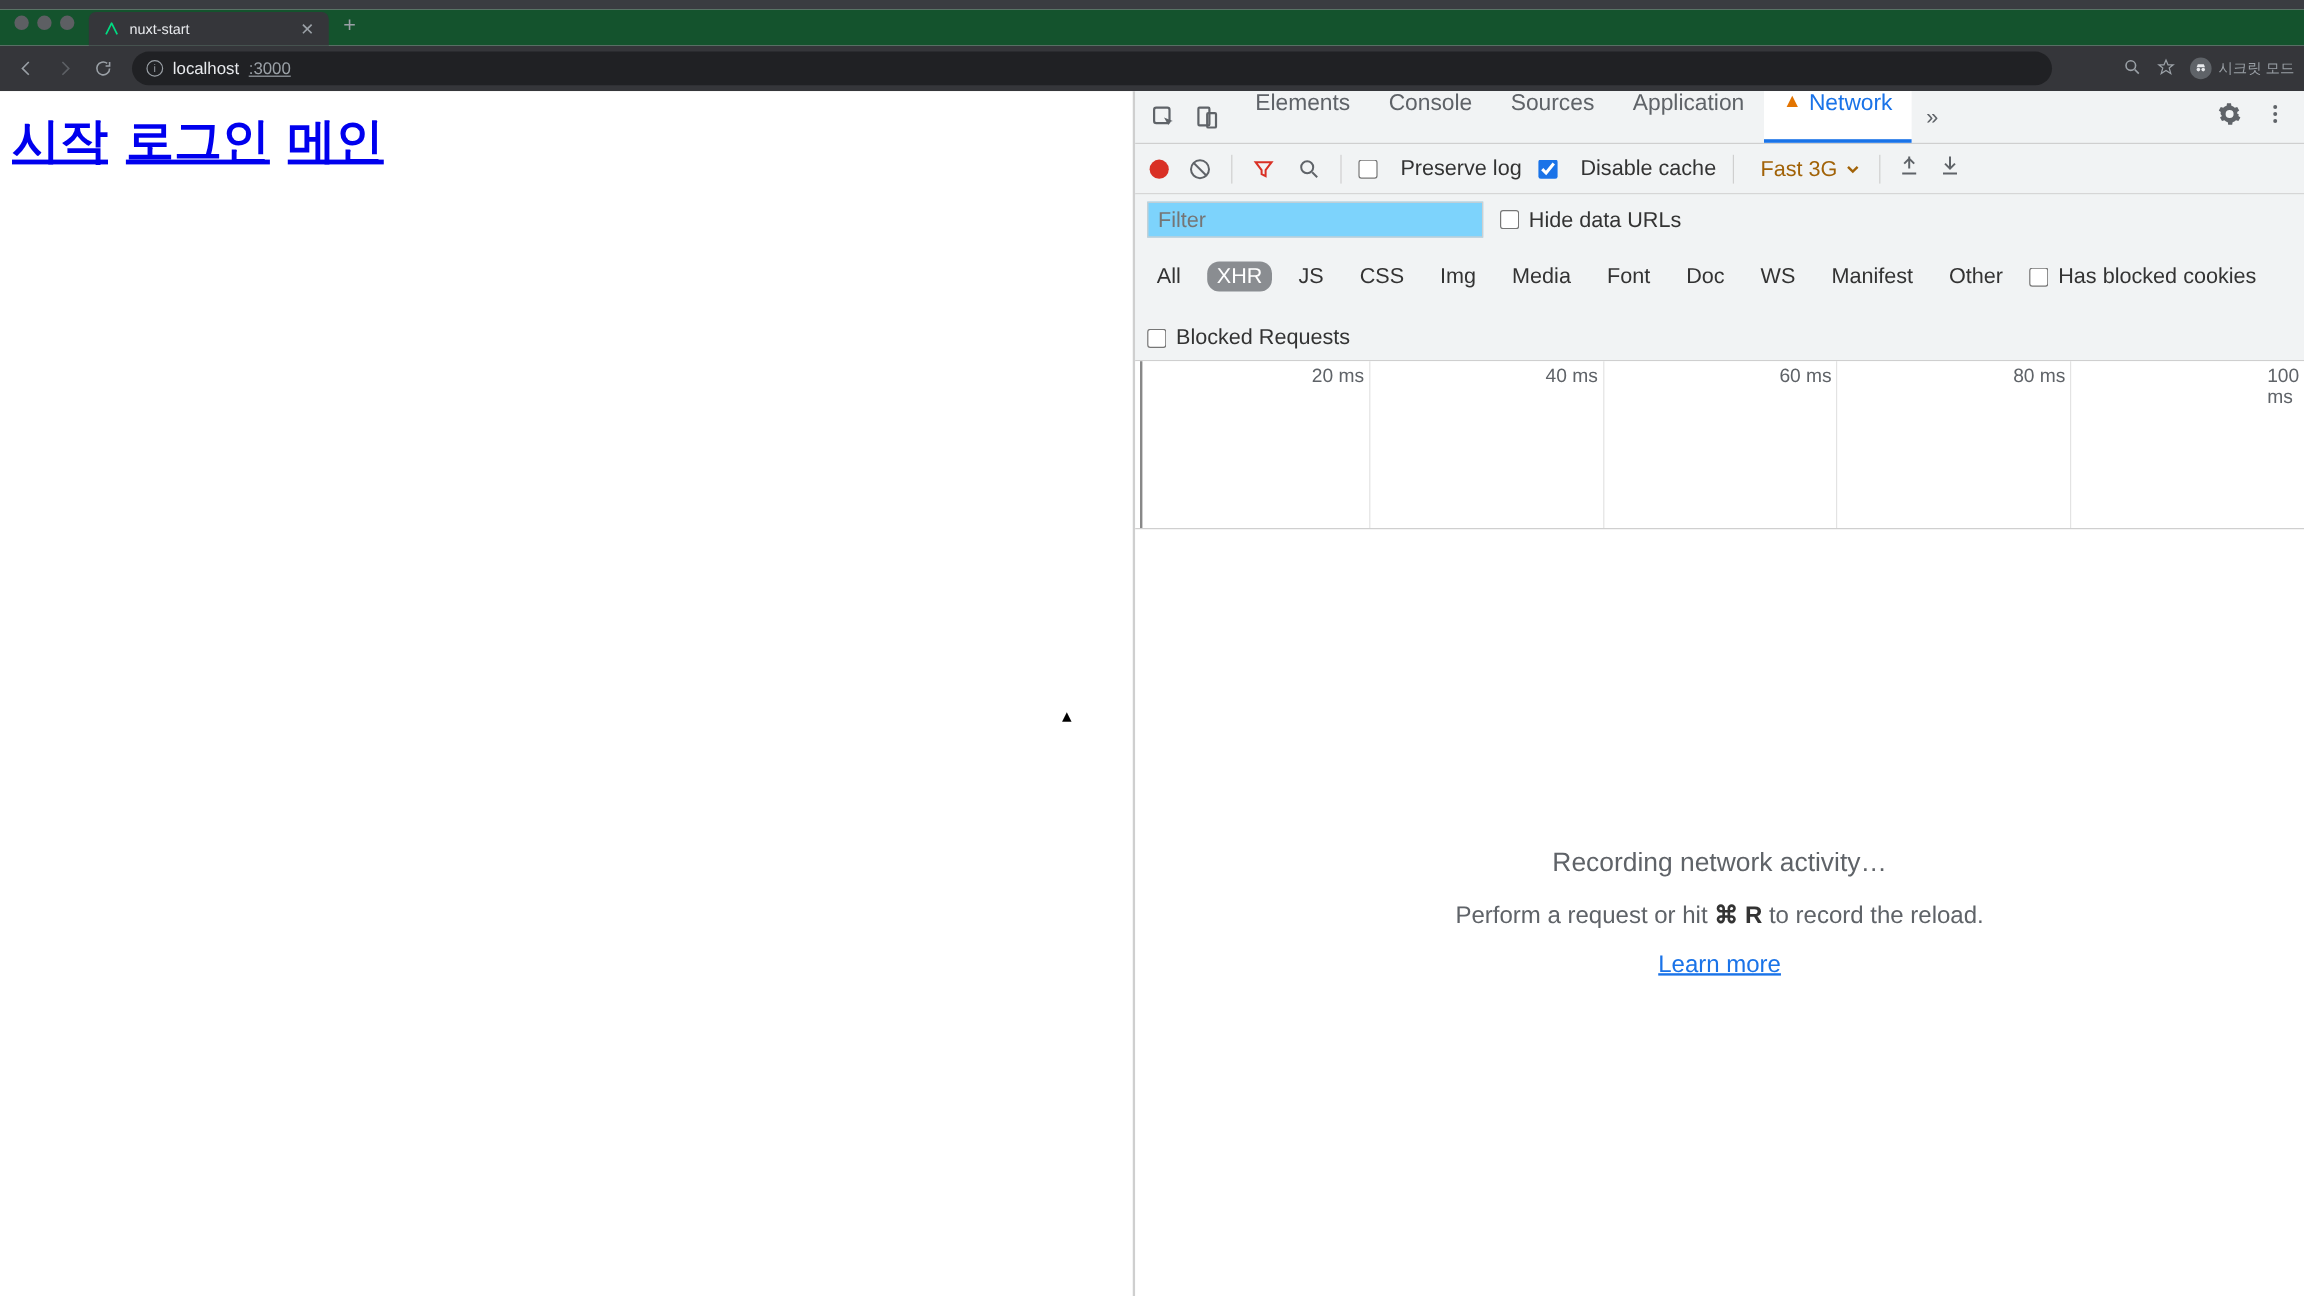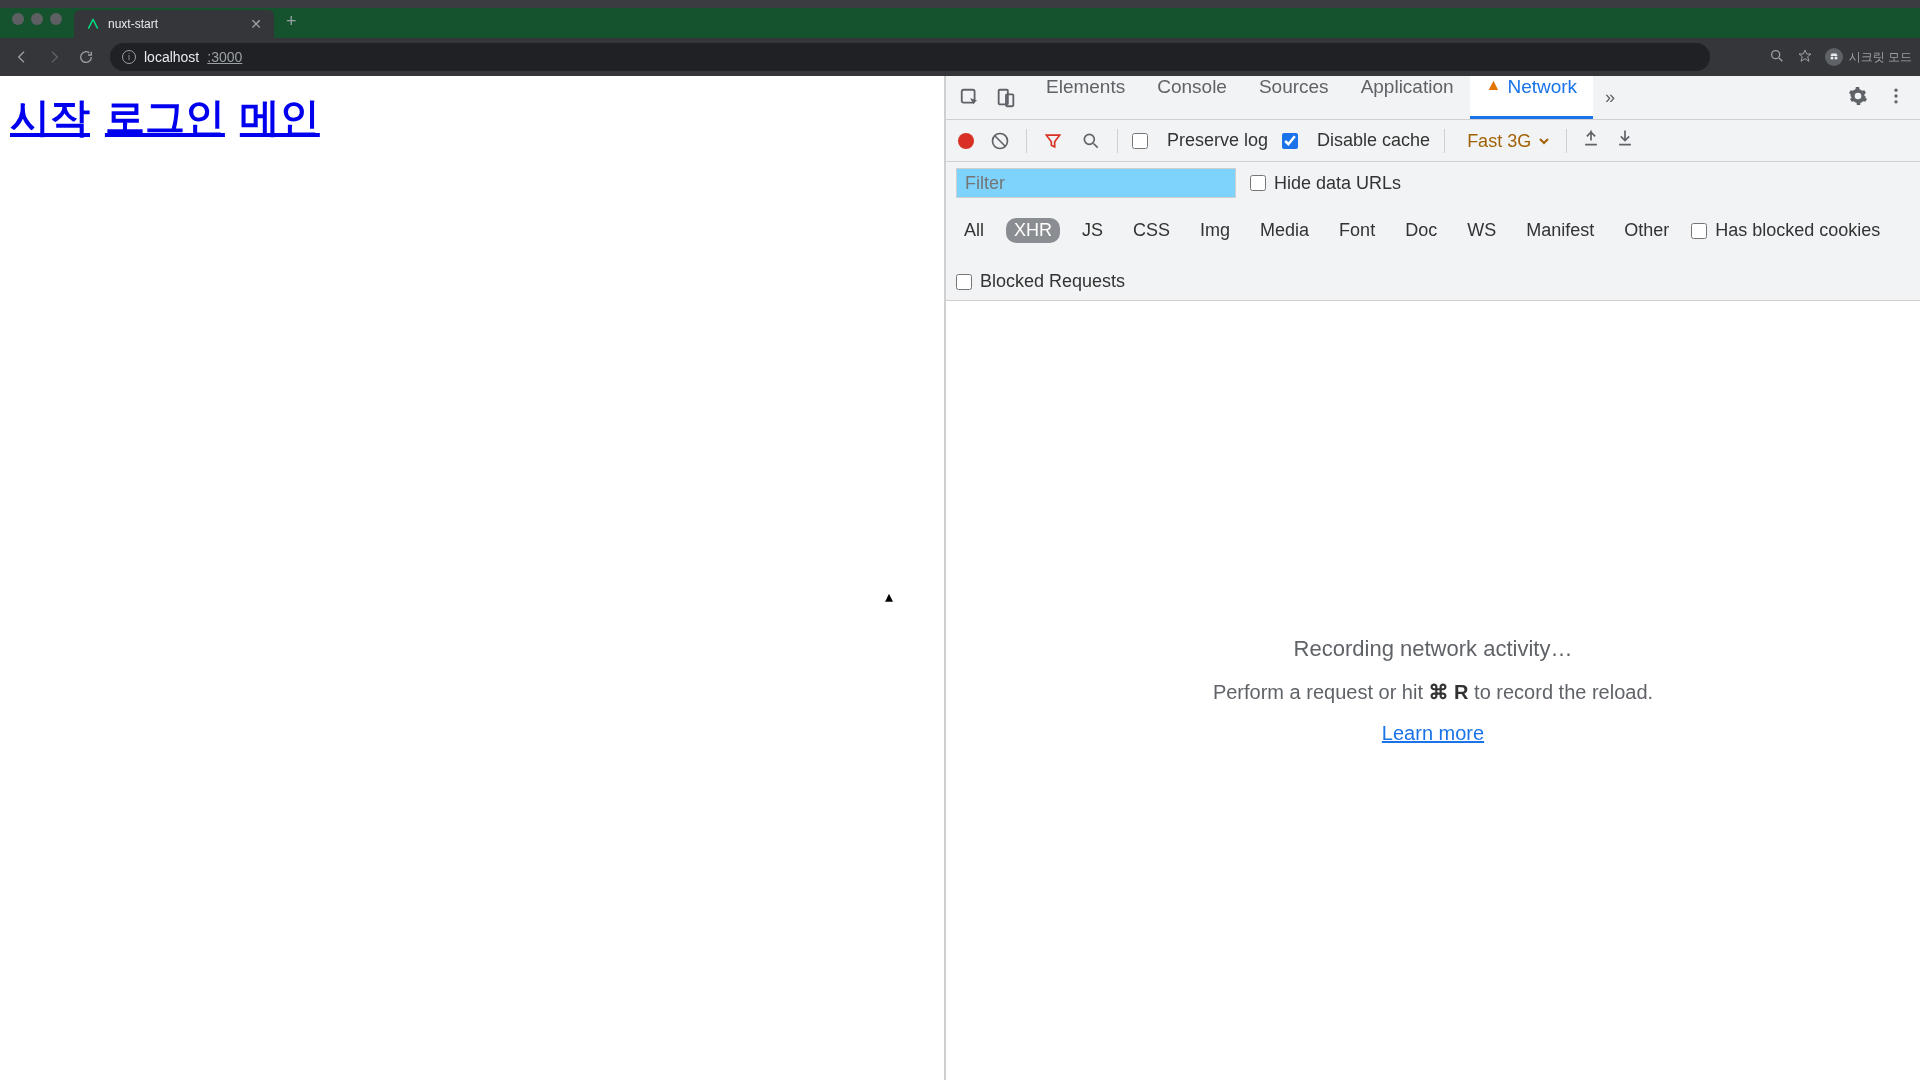--- a/index.html
+++ b/index.html
@@ -271,20 +271,32 @@
       </div>
       <div class="break"></div>
       <div class="row3">
         <label>
             <input type="checkbox" style="">
             <span>Blocked Requests</span>
           </label>
       </div>
     </div>
 
+    <div class="timeline">
+      <div class="cursorline"></div>
+      <div class="tick" style="left:20%"></div>
+        <div class="ticklabel" style="left:20%">20 ms</div>
+      <div class="tick" style="left:40%"></div>
+        <div class="ticklabel" style="left:40%">40 ms</div>
+      <div class="tick" style="left:60%"></div>
+        <div class="ticklabel" style="left:60%">60 ms</div>
+      <div class="tick" style="left:80%"></div>
+        <div class="ticklabel" style="left:80%">80 ms</div>
+      <div class="ticklabel" style="left:100%">100 ms</div>
+    </div>
 
     <div class="empty">
       <div>Recording network activity…</div>
       <div class="sub">
         <span>Perform a request or hit </span><b>⌘ R</b><span> to record the reload.</span>
       </div>
       <a href="#">Learn more</a>
     </div>
   </div>
 </div>

